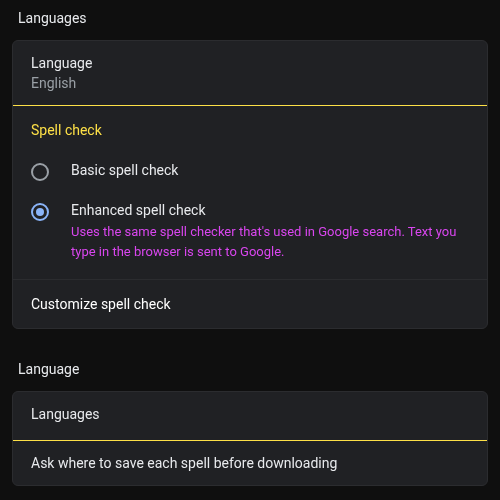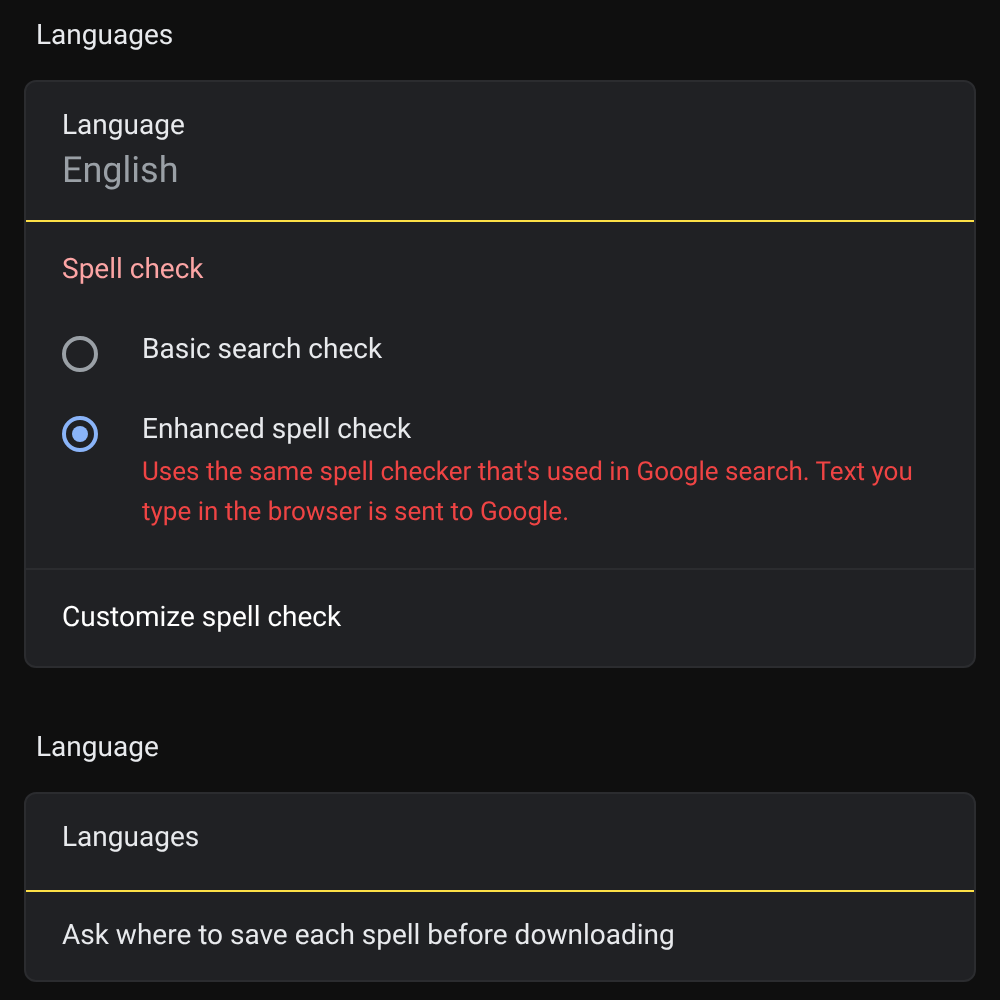--- a/index.html
+++ b/index.html
@@ -26,26 +26,26 @@
     padding: 14px 18px;
     border-bottom: 1px solid #fde047;
   }
   .card-row:last-child { border-bottom: none; }
   .row-title {
     font-size: 14px;
     color: #e8eaed;
     margin-bottom: 4px;
   }
   .row-sub {
-    font-size: 18px;
+    font-size: 14px;
     color: #9aa0a6;
   }
   .subhead {
     font-size: 14px;
-    color: #fca5a5;
+    color: #fde047;
     padding: 16px 18px 6px;
   }
   .radio-group {
     padding: 8px 0 8px 0;
   }
   .radio-item {
     display: flex;
     align-items: flex-start;
     padding: 10px 18px;
     gap: 22px;
@@ -72,21 +72,21 @@
     border-radius: 50%;
   }
   .radio-text { flex: 1; }
   .radio-label {
     font-size: 14px;
     color: #e8eaed;
     margin-bottom: 4px;
   }
   .radio-desc {
     font-size: 13px;
-    color: #ef4444;
+    color: #d946ef;
     line-height: 1.5;
   }
   .link-row {
     padding: 16px 18px;
     font-size: 14px;
     color: #ffffff;
     cursor: pointer;
     border-top: 1px solid #2b2c2f;
   }
 </style>
@@ -102,21 +102,21 @@
     <div class="row-sub">English</div>
   </div>
 
   <div class="subhead">Spell check</div>
 
   <div class="radio-group">
 
     <div class="radio-item">
       <div class="radio-outer"></div>
       <div class="radio-text">
-        <div class="radio-label">Basic search check</div>
+        <div class="radio-label">Basic spell check</div>
       </div>
     </div>
 
     <div class="radio-item">
       <div class="radio-outer selected"></div>
       <div class="radio-text">
         <div class="radio-label">Enhanced spell check</div>
         <div class="radio-desc">Uses the same spell checker that's used in Google search. Text you type in the browser is sent to Google.</div>
       </div>
     </div>

